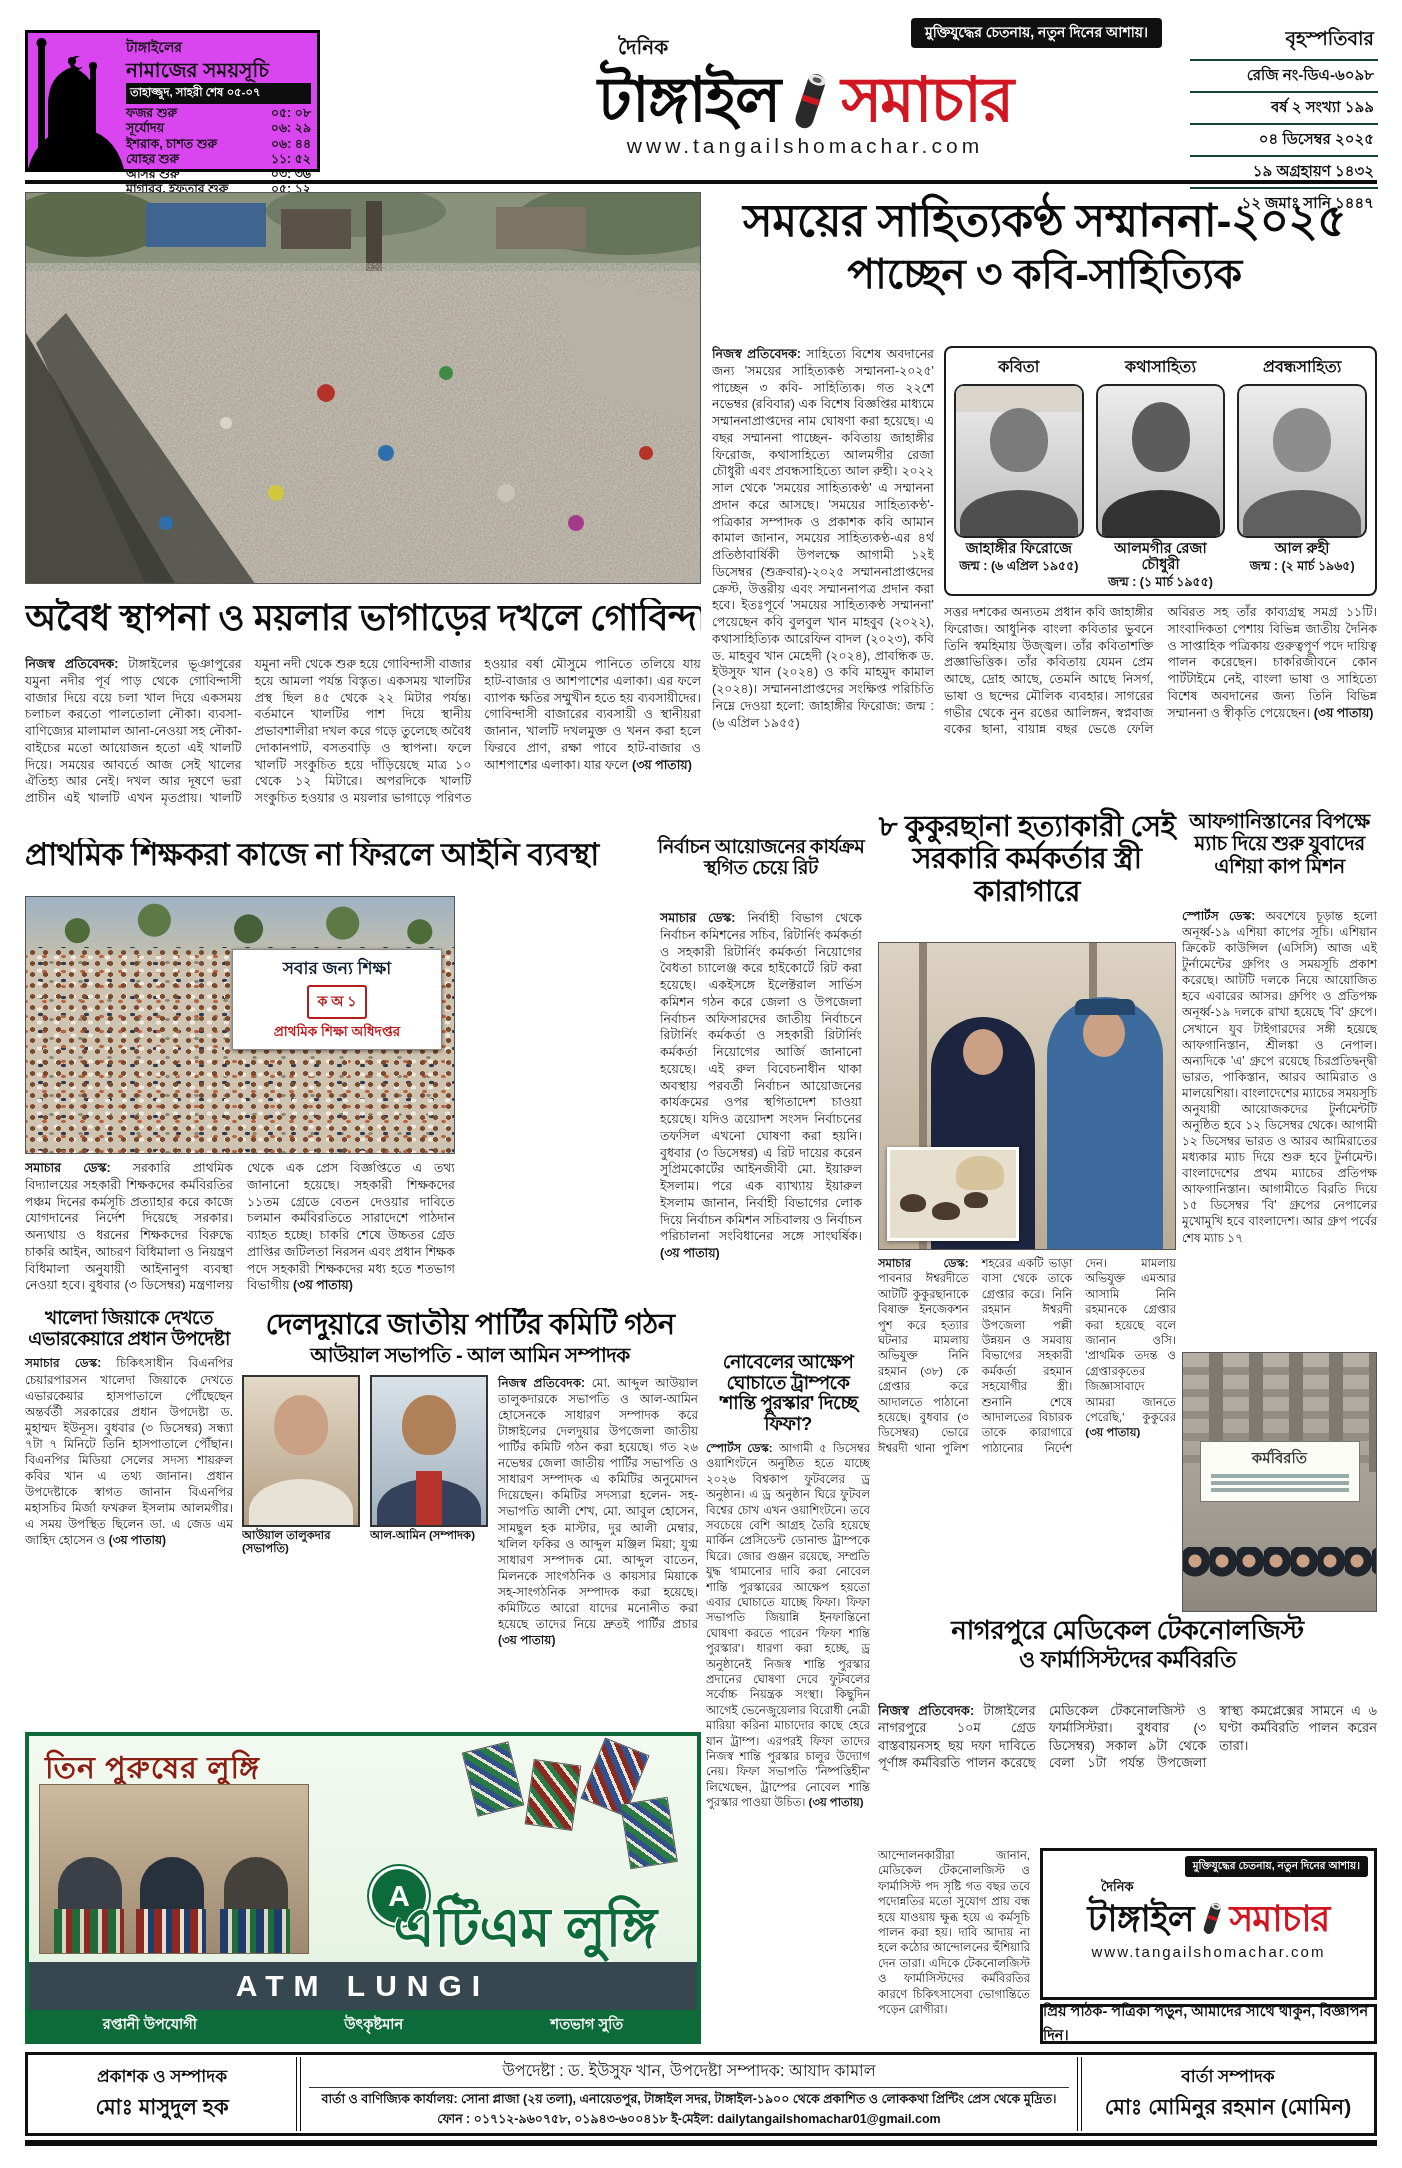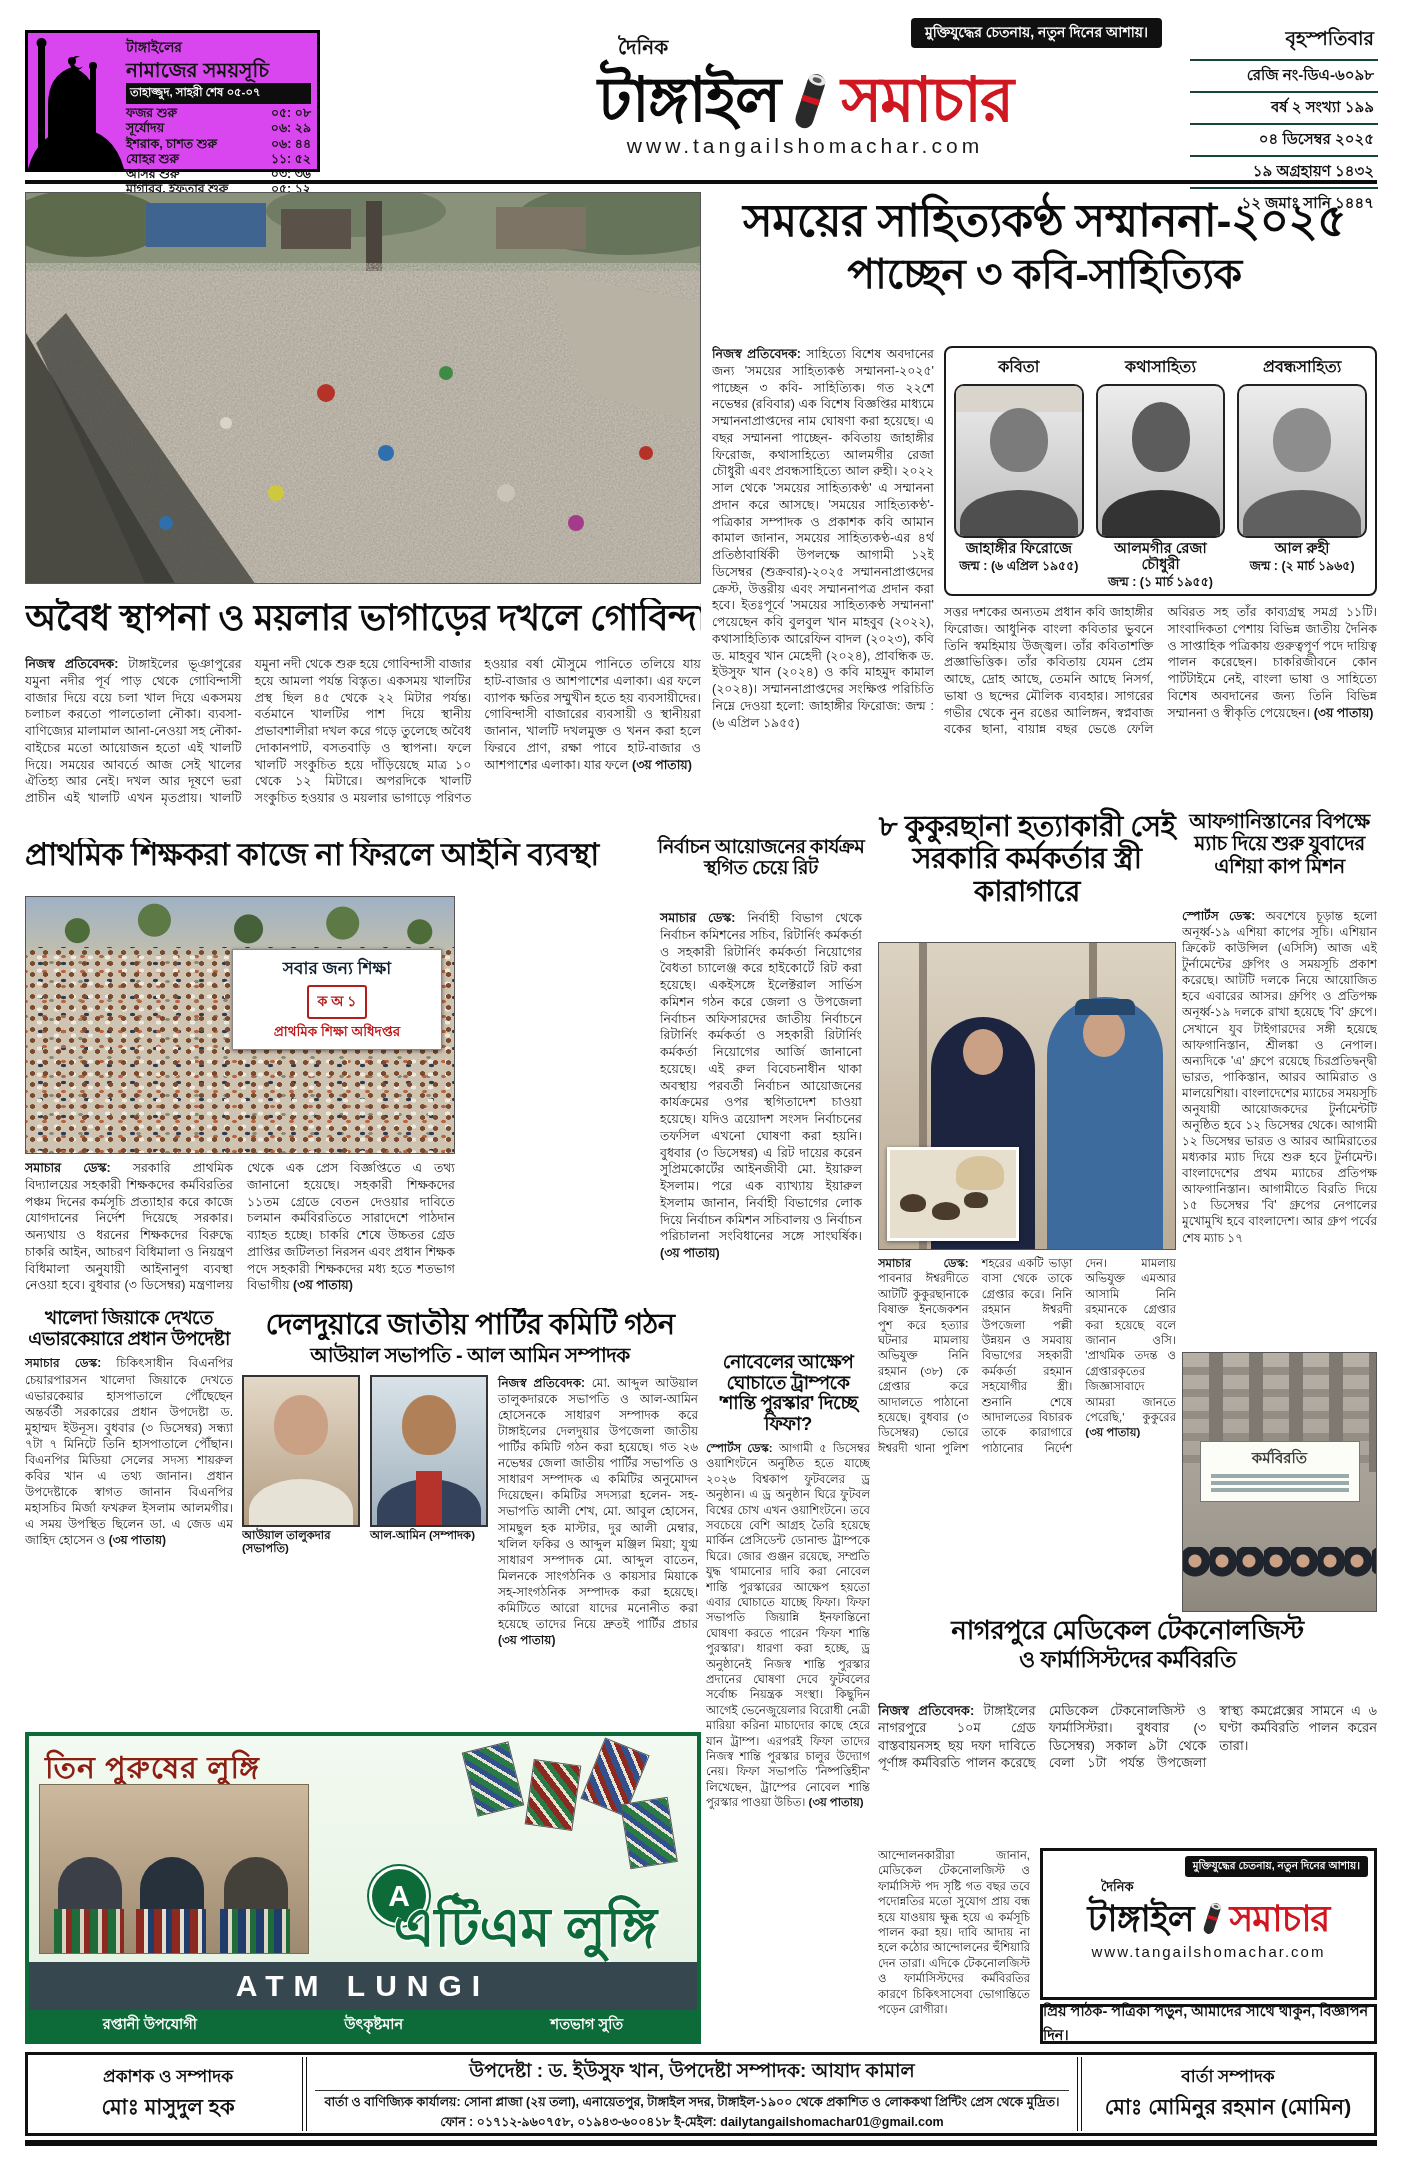--- a/index.html
+++ b/index.html
@@ -116,21 +116,21 @@
   .mini-bn2{font-size:36px;font-weight:900;letter-spacing:-1px;}
   .mini-url{position:absolute;left:0;top:92px;width:100%;font-size:15px;letter-spacing:2px;}
   .ministrip{border:3px solid #111;box-sizing:border-box;background:#fff;display:flex;align-items:center;justify-content:center;
              font-size:14.5px;font-weight:800;}
   
   .footer{border:3px solid #111;box-sizing:border-box;display:flex;}
   .fcell{display:flex;flex-direction:column;justify-content:center;text-align:center;padding:4px 8px;box-sizing:border-box;}
   .fsep{border-left:1px solid #111;border-right:1px solid #111;width:3px;flex:0 0 3px;margin:2px 0;}
   .ft-title{font-size:17px;font-weight:800;}
   .ft-name{font-size:21px;font-weight:900;}
-  .fmid-l1{font-size:19px;font-weight:700;border-bottom:1px solid #333;padding-bottom:2px;margin-bottom:2px;}
+  .fmid-l1{font-size:16px;font-weight:400;border-bottom:1px solid #333;padding-bottom:2px;margin-bottom:2px;}
   .fmid-l2{font-size:12.5px;font-weight:700;}
   .fmid-l3{font-size:12.5px;font-weight:700;}
   .botbar{background:#0d0d0d;}
 </style>
 </head>
 <body>
 
 <div class="page">
 
   <div class="abs prayer" style="left:25px;top:30px;width:295px;height:142px;">
@@ -455,21 +455,21 @@
             <rect x="12" y="26" width="18" height="6" fill="#d01620"></rect>
           </g>
         </svg>
       </span>
       <span class="mini-bn2" style="color:#d01620;">সমাচার</span>
     </div>
     <div class="mini-url">www.tangailshomachar.com</div>
   </div>
   <div class="abs ministrip" style="left:1040px;top:2004px;width:337px;height:40px;">প্রিয় পাঠক- পত্রিকা পড়ুন, আমাদের সাথে থাকুন, বিজ্ঞাপন দিন।</div>
 
-  <div class="abs footer" style="left:25px;top:2052px;width:1352px;height:84px;padding-left:6px;">
+  <div class="abs footer" style="left:25px;top:2052px;width:1352px;height:84px;">
     <div class="fcell" style="flex:0 0 268px;">
       <div class="ft-title">প্রকাশক ও সম্পাদক</div>
       <div class="ft-name">মোঃ মাসুদুল হক</div>
     </div>
     <div class="fsep"></div>
     <div class="fcell" style="flex:1;">
       <div class="fmid-l1">উপদেষ্টা : ড. ইউসুফ খান, উপদেষ্টা সম্পাদক: আযাদ কামাল</div>
       <div class="fmid-l2">বার্তা ও বাণিজ্যিক কার্যালয়: সোনা প্লাজা (২য় তলা), এনায়েতপুর, টাঙ্গাইল সদর, টাঙ্গাইল-১৯০০ থেকে প্রকাশিত ও লোককথা প্রিন্টিং প্রেস থেকে মুদ্রিত।</div>
       <div class="fmid-l3">ফোন : ০১৭১২-৯৬০৭৫৮, ০১৯৪৩-৬০০৪১৮ ই-মেইল: dailytangailshomachar01@gmail.com</div>
     </div>

